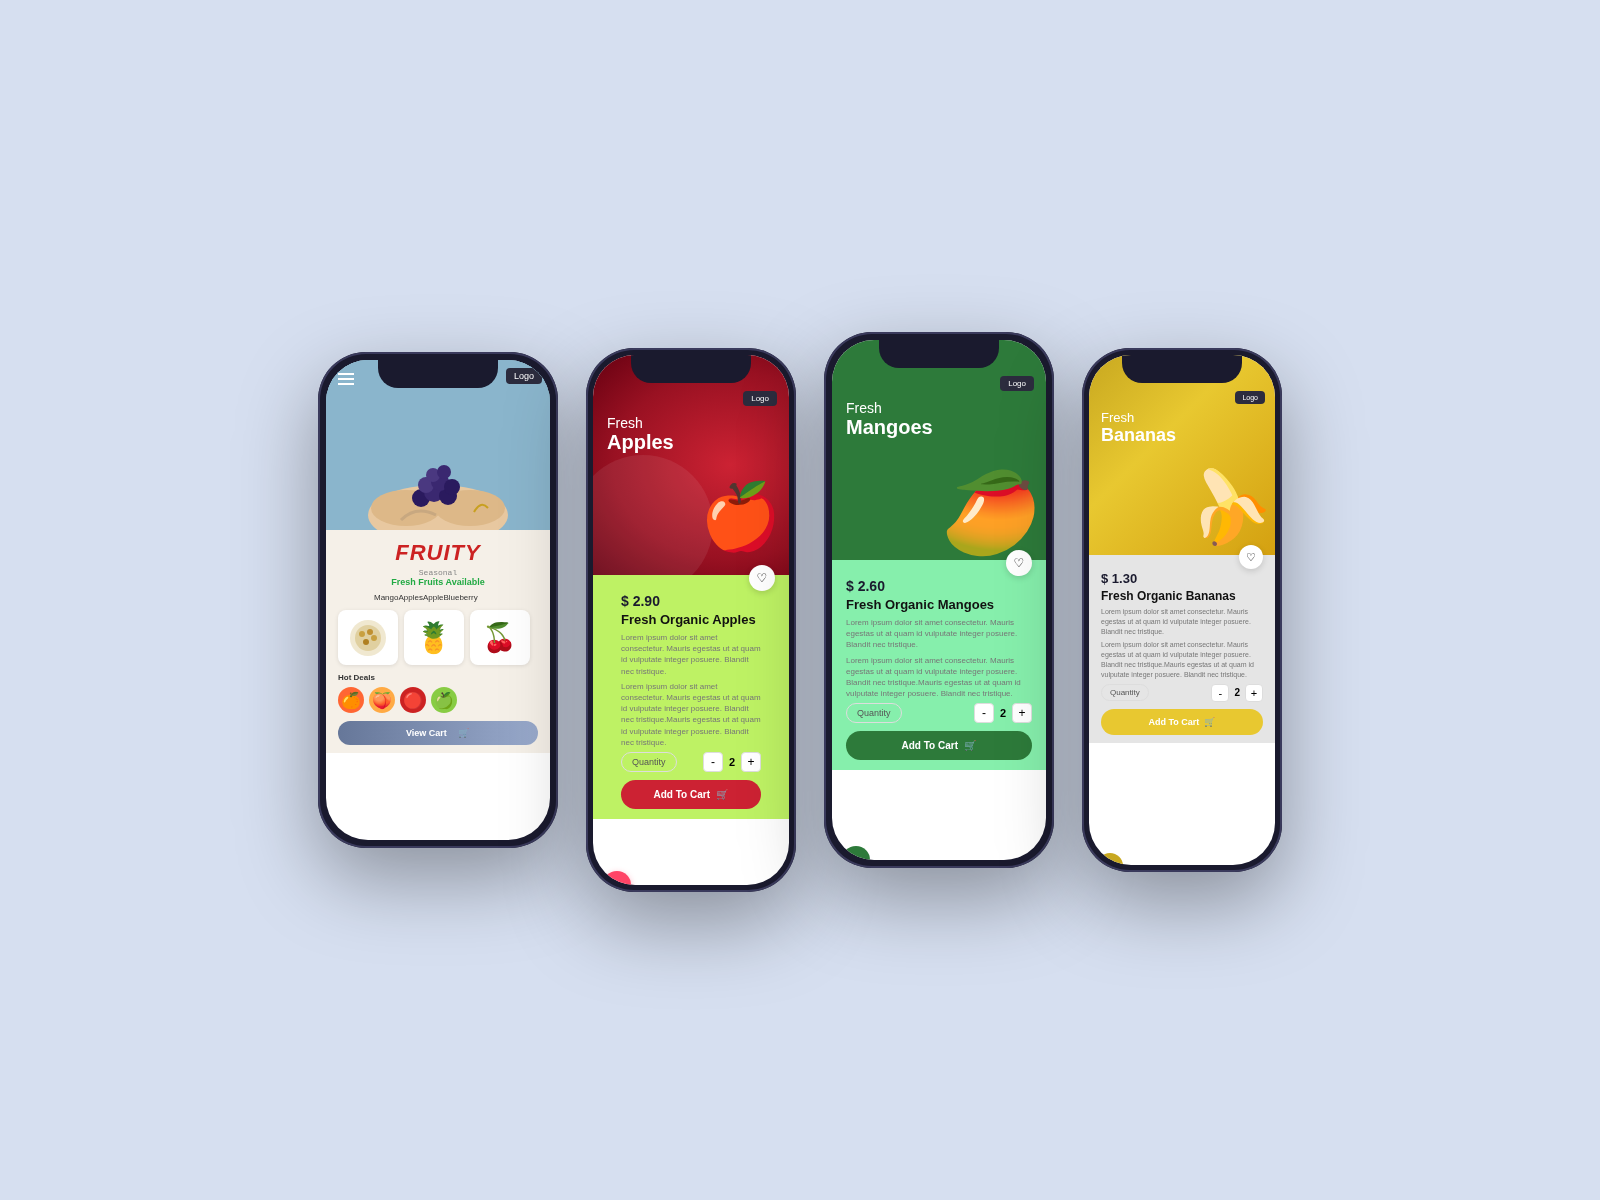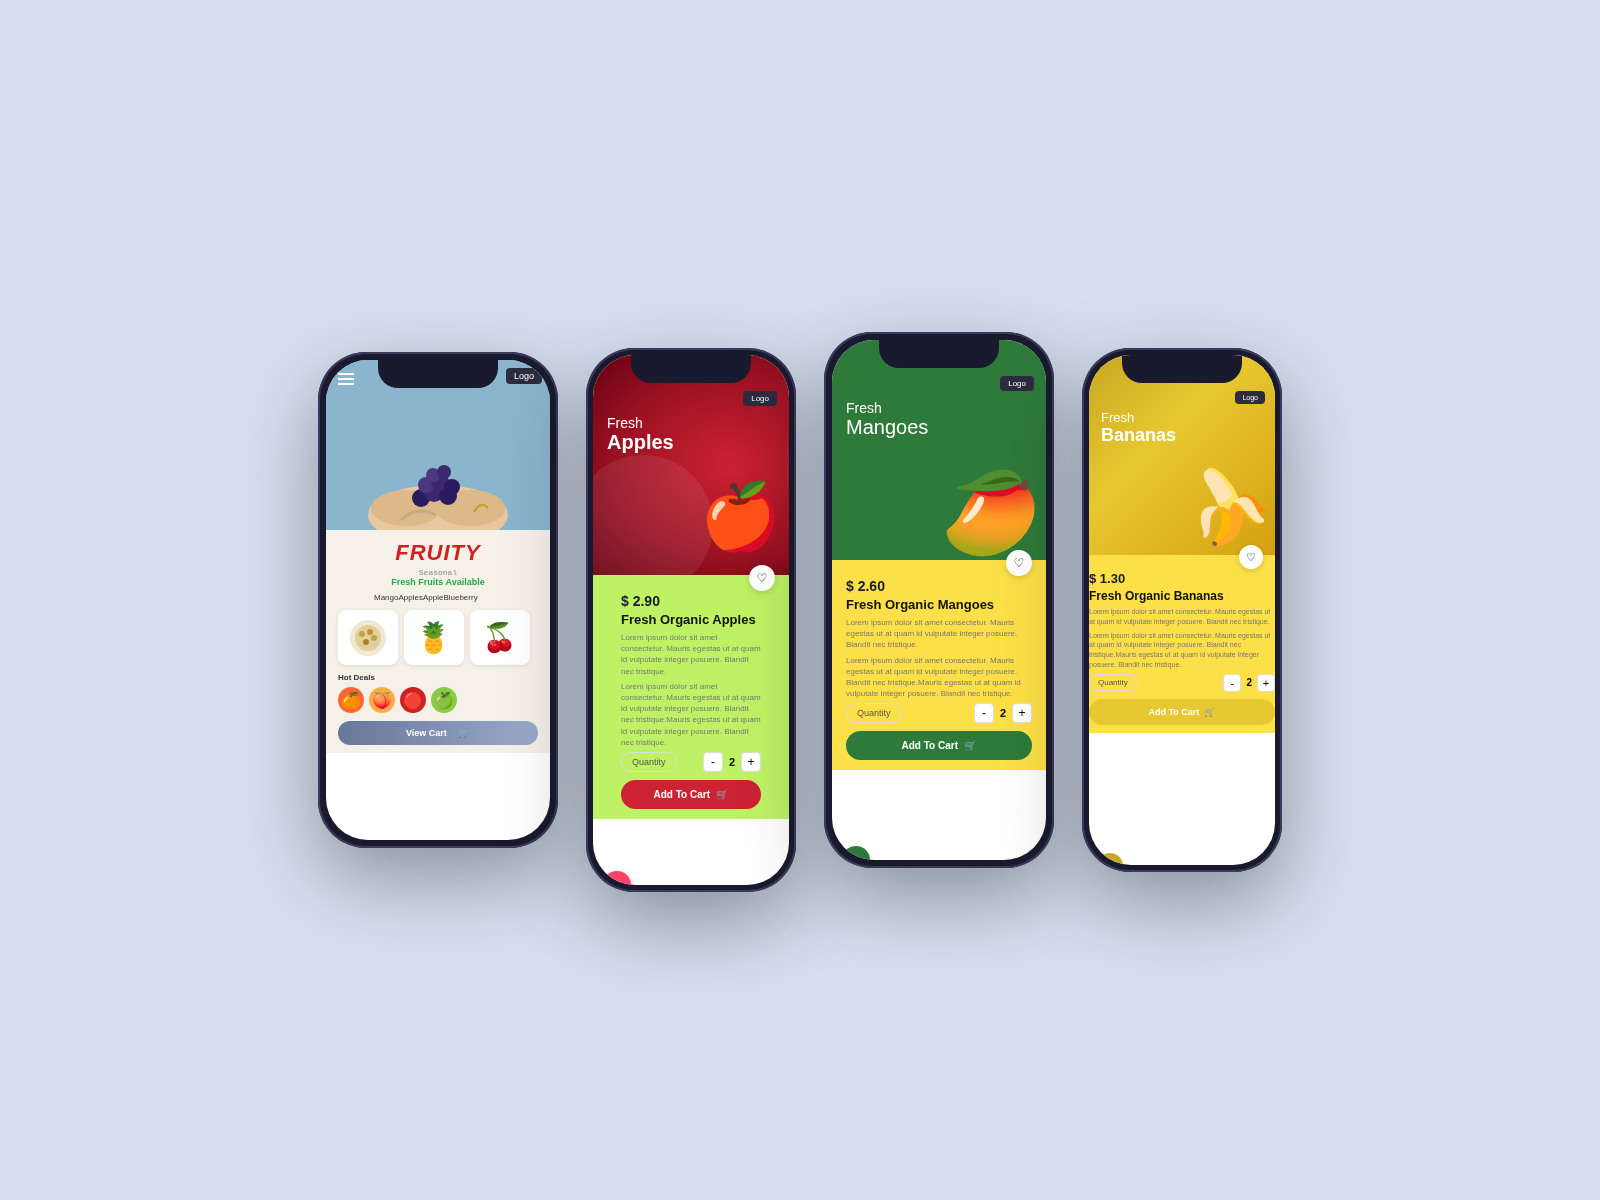--- a/index.html
+++ b/index.html
@@ -339,21 +339,21 @@
       padding: 3px 8px;
       border-radius: 4px;
     }
     .p3-hero-text {
       position: absolute;
       top: 60px;
       left: 14px;
       color: #fff;
     }
     .p3-hero-text .fresh { font-size: 14px; font-weight: 400; }
-    .p3-hero-text .name { font-size: 20px; font-weight: 400; }
+    .p3-hero-text .name { font-size: 20px; font-weight: 700; }
     .p3-mango-emoji {
       position: absolute;
       right: 5px;
       bottom: 0px;
       font-size: 80px;
     }
     .p3-back-btn {
       position: absolute;
       left: 10px;
       bottom: -14px;
@@ -364,21 +364,21 @@
       display: flex;
       align-items: center;
       justify-content: center;
       color: #fff;
       font-size: 12px;
       z-index: 10;
       cursor: pointer;
     }
     .p3-content {
       padding: 18px 14px 10px;
-      background: #fde047;
+      background: #86efac;
     }
     .p3-price {
       font-size: 14px;
       font-weight: 700;
       color: #1a1a2e;
       margin-bottom: 3px;
     }
     .p3-product-name {
       font-size: 13px;
       font-weight: 700;
@@ -499,22 +499,22 @@
       border-radius: 50%;
       display: flex;
       align-items: center;
       justify-content: center;
       color: #fff;
       font-size: 11px;
       z-index: 10;
       cursor: pointer;
     }
     .p4-content {
-      padding: 16px 0 8px;
-      background: #fde047;
+      padding: 16px 12px 8px;
+      background: #e5e5e5;
     }
     .p4-price {
       font-size: 13px;
       font-weight: 700;
       color: #1a1a2e;
       margin-bottom: 3px;
     }
     .p4-product-name {
       font-size: 12px;
       font-weight: 700;

